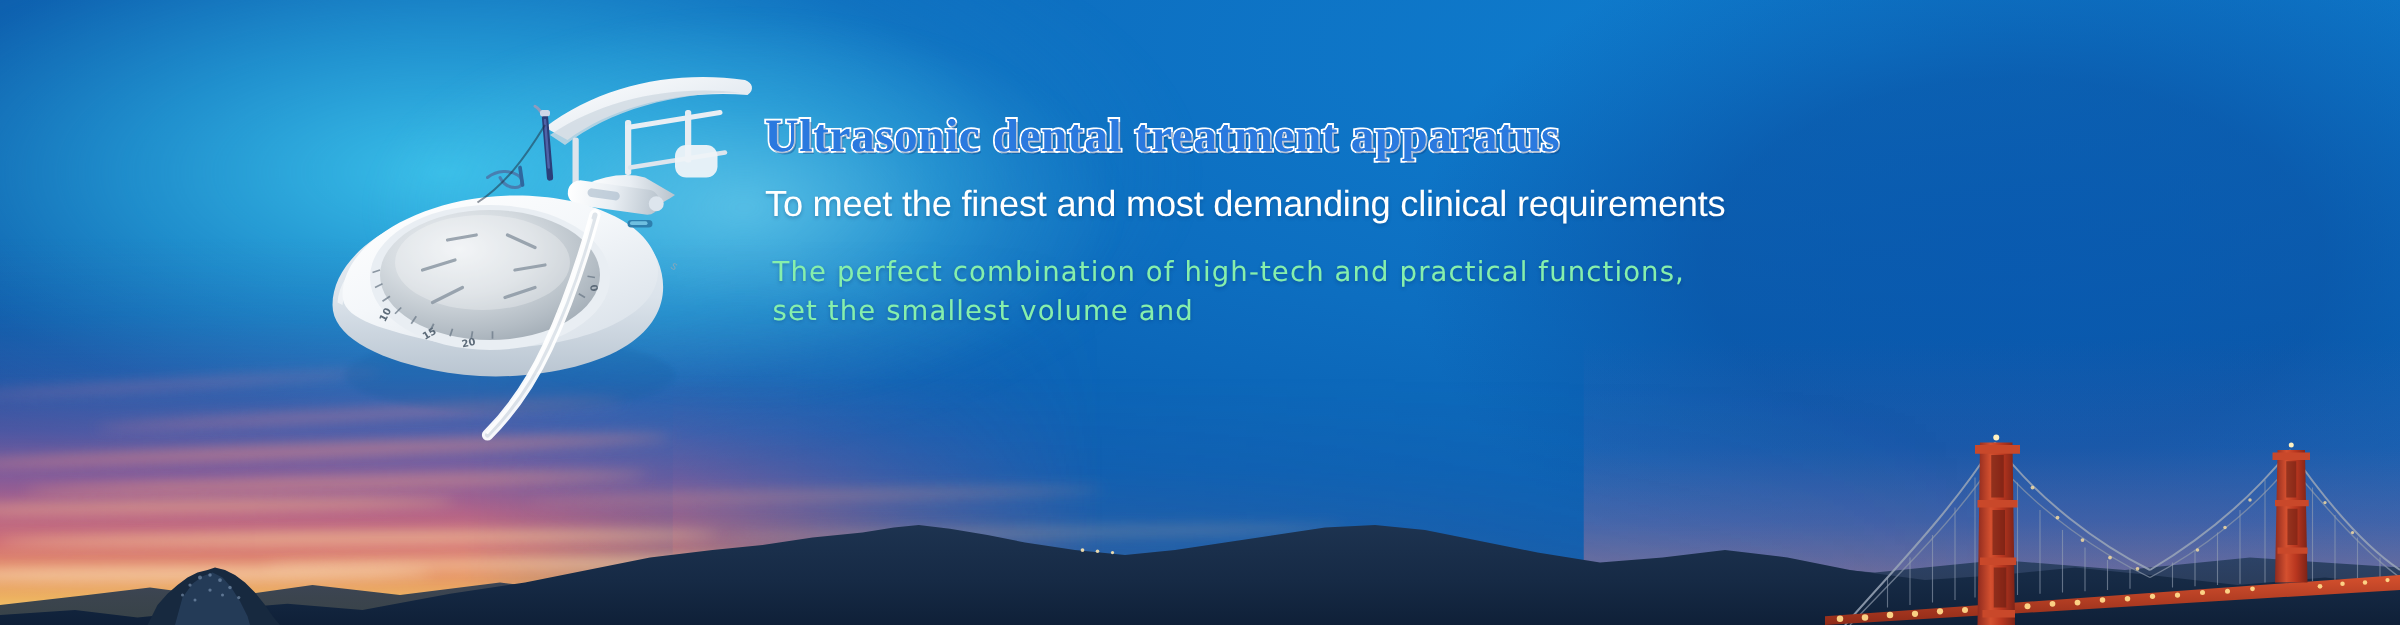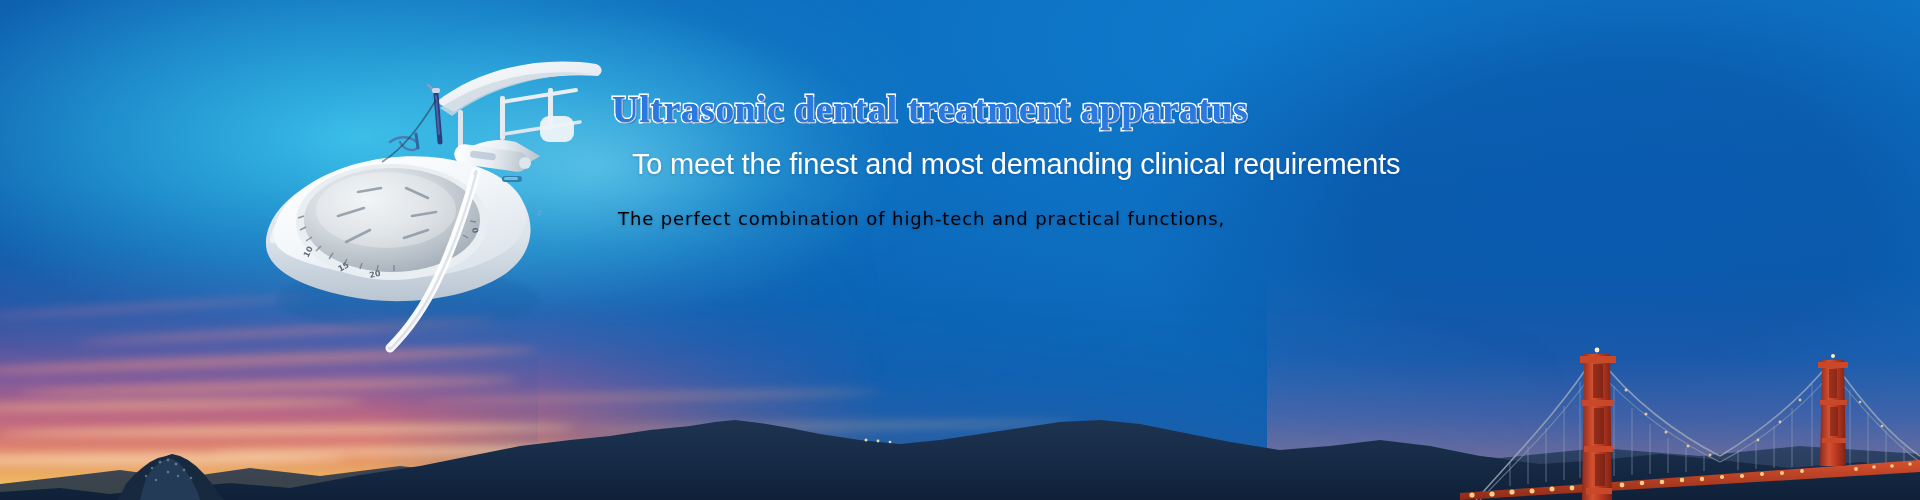--- a/index.html
+++ b/index.html
@@ -133,36 +133,36 @@
   }
   .title-wrap{position:relative; height:46px;}
   .title-front{
     position:absolute; left:0; top:0;
     -webkit-text-stroke:0;
     color:#2a79df;
     text-shadow:none;
   }
 
   .subtitle{
-    margin:14px 0 0 20px;
+    margin:14px 0 0 0;
     font-family:"Liberation Sans", sans-serif;
     font-size:29px;
     font-weight:400;
     color:#ffffff;
     letter-spacing:-.2px;
     white-space:nowrap;
     text-shadow:0 1px 3px rgba(5,45,100,.30);
   }
 
   .body-lines{margin:22px 0 0 6px;}
   .body-line{
     font-family:"DejaVu Sans", sans-serif;
-    font-size:18px;
+    font-size:22px;
     font-weight:400;
-    color:#000000;
+    color:#86efac;
     letter-spacing:.9px;
     line-height:31px;
     white-space:nowrap;
     text-shadow:0 1px 3px rgba(5,45,100,.32);
   }
 </style>
 </head>
 <body>
 
 <div class="banner">
@@ -516,17 +516,18 @@
 
     <div class="title-wrap">
       <h1 class="title">Ultrasonic dental treatment apparatus</h1>
       <h1 class="title title-front">Ultrasonic dental treatment apparatus</h1>
     </div>
 
     <p class="subtitle">To meet the finest and most demanding clinical requirements</p>
 
     <div class="body-lines">
       <div class="body-line">The perfect combination of high-tech and practical functions,</div>
+      <div class="body-line">set the smallest volume and</div>
     </div>
 
   </div>
 
 </div>
 
 </body></html>

